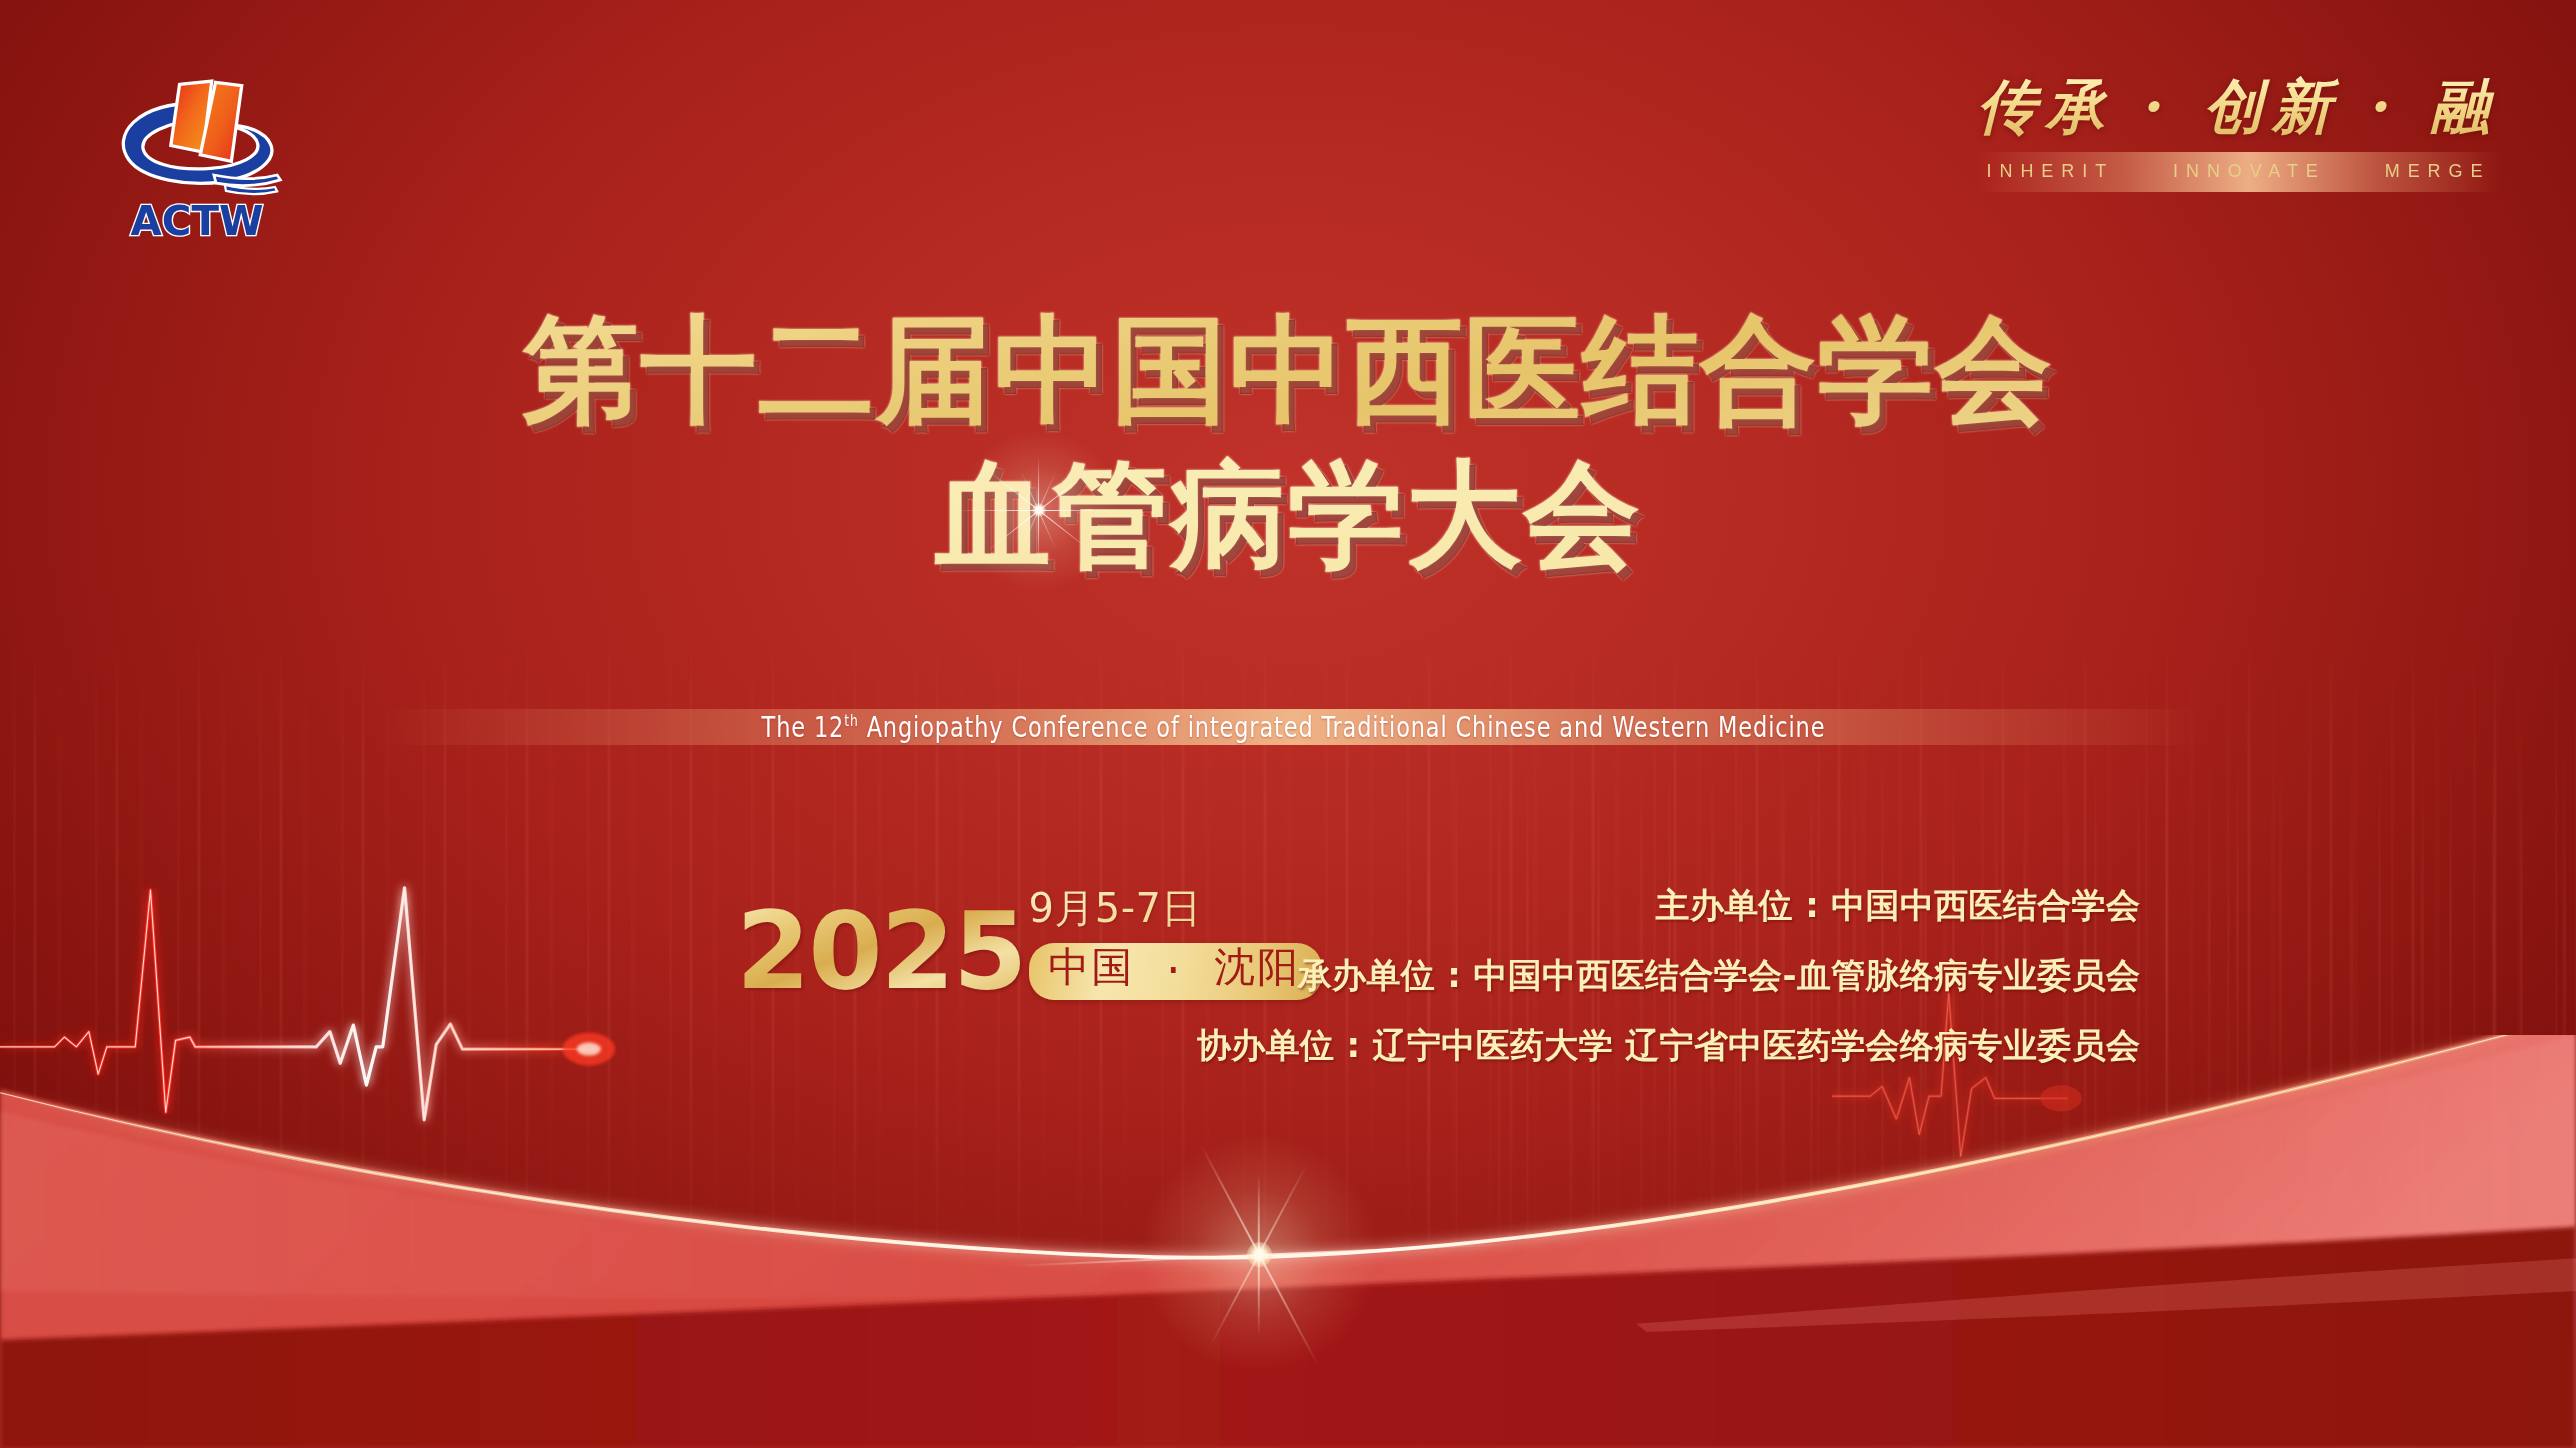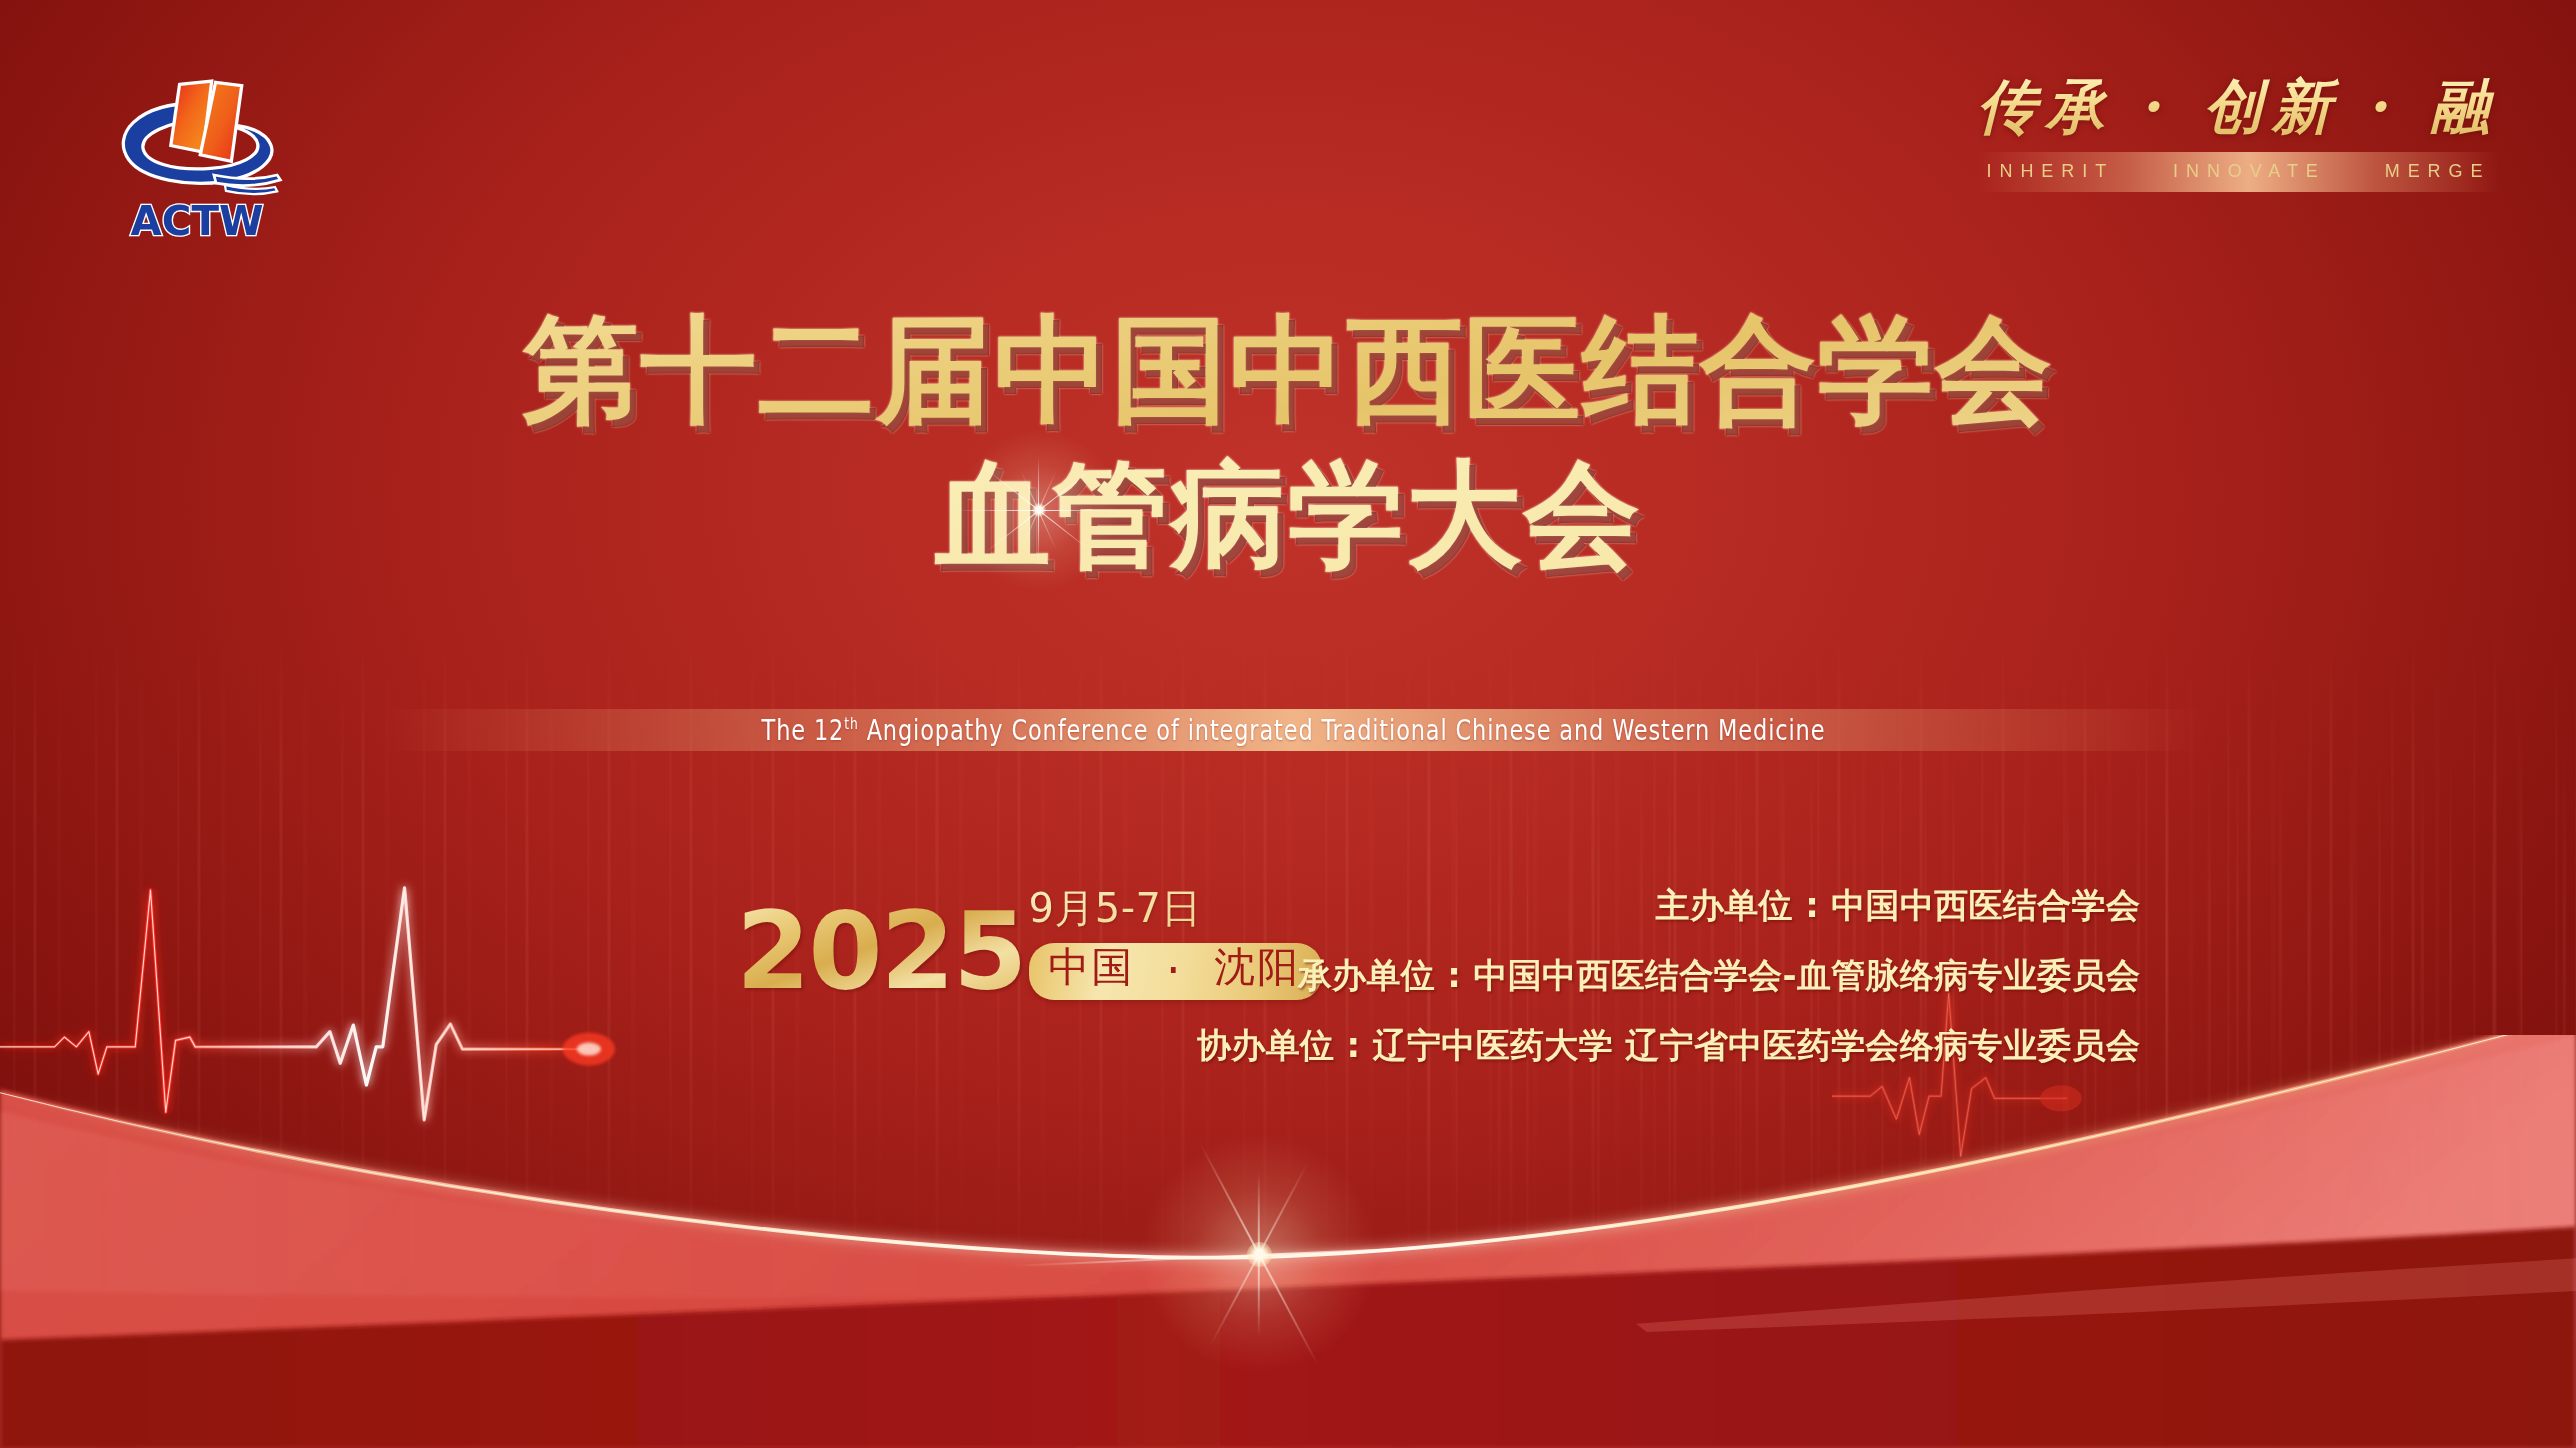--- a/index.html
+++ b/index.html
@@ -87,21 +87,21 @@
   .sparkle{position:absolute;pointer-events:none;}
   .sparkle .core{position:absolute;left:50%;top:50%;width:14px;height:14px;margin:-7px 0 0 -7px;border-radius:50%;
     background:radial-gradient(circle,#fff 0%,#fff7e4 35%,rgba(255,225,180,.35) 65%,rgba(255,200,150,0) 100%);
     filter:blur(0.5px);}
   .sparkle .ray{position:absolute;left:50%;top:50%;background:linear-gradient(90deg, rgba(255,255,255,0) 0%, rgba(255,255,255,.95) 50%, rgba(255,255,255,0) 100%);height:1.1px;transform-origin:50% 50%;}
   .sparkle .glow{position:absolute;left:50%;top:50%;width:158px;height:158px;margin:-79px 0 0 -79px;border-radius:50%;
     background:radial-gradient(circle, rgba(255,240,215,.35) 0%, rgba(255,210,170,.13) 40%, rgba(255,190,150,0) 72%);}
 
   
   #subtitle-band{
-    position:absolute;left:382px;right:371px;top:709px;height:42px;
+    position:absolute;left:382px;right:371px;top:709px;height:36px;
     display:flex;align-items:center;justify-content:center;
     background:linear-gradient(90deg,
       rgba(200,80,60,0) 0%,
       rgba(208,104,78,.45) 14%,
       rgba(224,140,104,.72) 33%,
       rgba(243,188,140,.95) 50%,
       rgba(224,140,104,.72) 68%,
       rgba(208,104,78,.45) 86%,
       rgba(200,80,60,0) 100%);
   }

